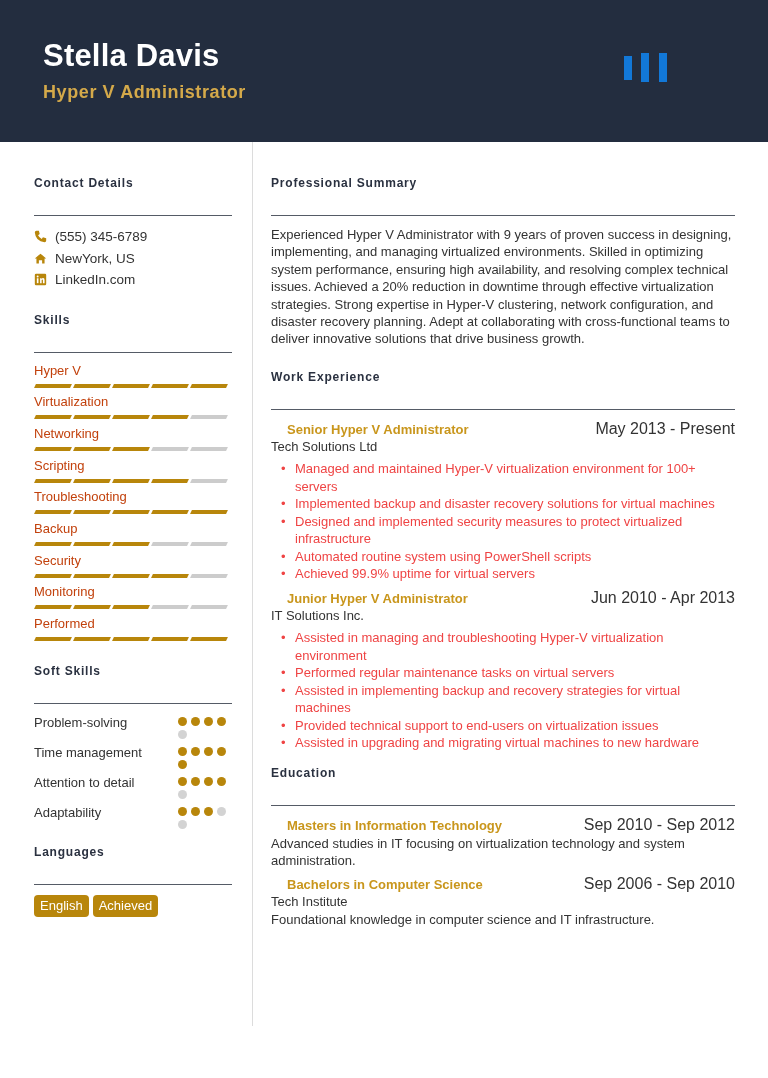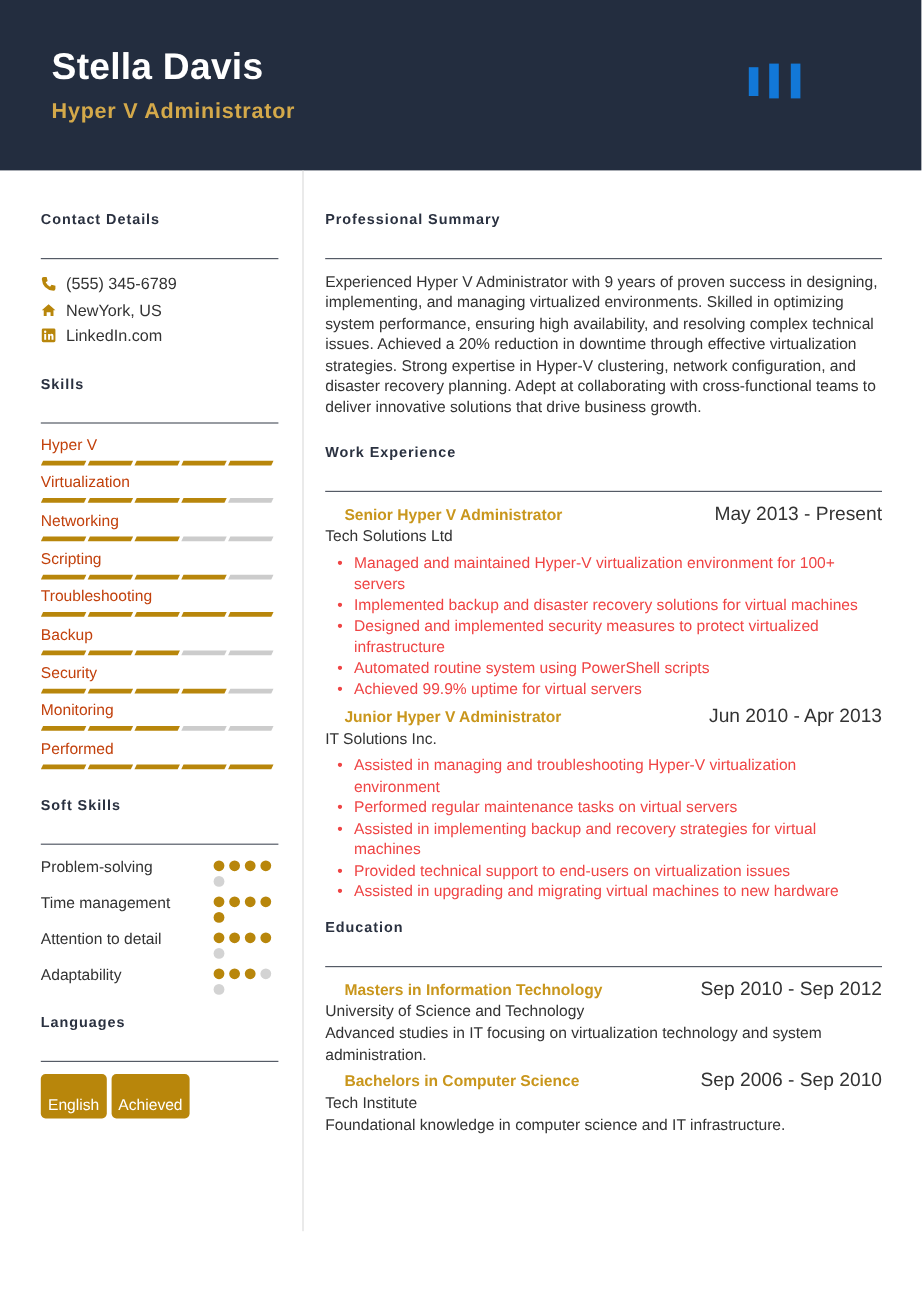--- a/index.html
+++ b/index.html
@@ -36,21 +36,21 @@
 
   .soft { margin-top: 16px; }
   .soft-row { display: flex; font-size: 13px; color: #333; line-height: 17.5px; margin-bottom: 5px; gap: 14px; }
   .soft-label { width: 133px; }
   .dots { width: 55px; display: flex; flex-wrap: wrap; gap: 4px 4px; padding-top: 3px; }
   .dot { width: 9px; height: 9px; border-radius: 50%; background: #d3d3d3; }
   .dot.on { background: #b8860b; }
 
   .langs { margin-top: 16px; }
   .lang-wrap { display: flex; gap: 4px; margin-top: 3px; }
-  .lang { background: #b8860b; color: #fff; font-size: 13px; padding: 18px 6px 4px; border-radius: 4px; }
+  .lang { background: #b8860b; color: #fff; font-size: 13px; padding: 3px 6px 4px; border-radius: 4px; }
 
   .summary { margin-top: 34px; }
   .para { font-size: 13px; line-height: 17.4px; color: #333; }
 
   .work { margin-top: 22px; }
   .job { margin-bottom: 6px; }
   .job-top { display: flex; justify-content: space-between; align-items: baseline; margin-left: 16px; }
   .job-title { font-size: 13px; font-weight: bold; color: #c9961c; }
   .job-date { font-size: 16px; color: #333; }
   .job-org { font-size: 13px; color: #333; line-height: 17.5px; }
@@ -298,21 +298,20 @@
     </div>
   </section>
 
   <section class="edu">
     <div class="sec-h">Education</div>
     <div class="edu-item">
       <div class="job-top">
         <span class="job-title">Masters in Information Technology</span>
         <span class="job-date">Sep 2010 - Sep 2012</span>
       </div>
-      <div class="job-org">University of Science and Technology</div>
       <div class="edu-desc">Advanced studies in IT focusing on virtualization technology and system administration.</div>
     </div>
     <div class="edu-item">
       <div class="job-top">
         <span class="job-title">Bachelors in Computer Science</span>
         <span class="job-date">Sep 2006 - Sep 2010</span>
       </div>
       <div class="job-org">Tech Institute</div>
       <div class="edu-desc">Foundational knowledge in computer science and IT infrastructure.</div>
     </div>

